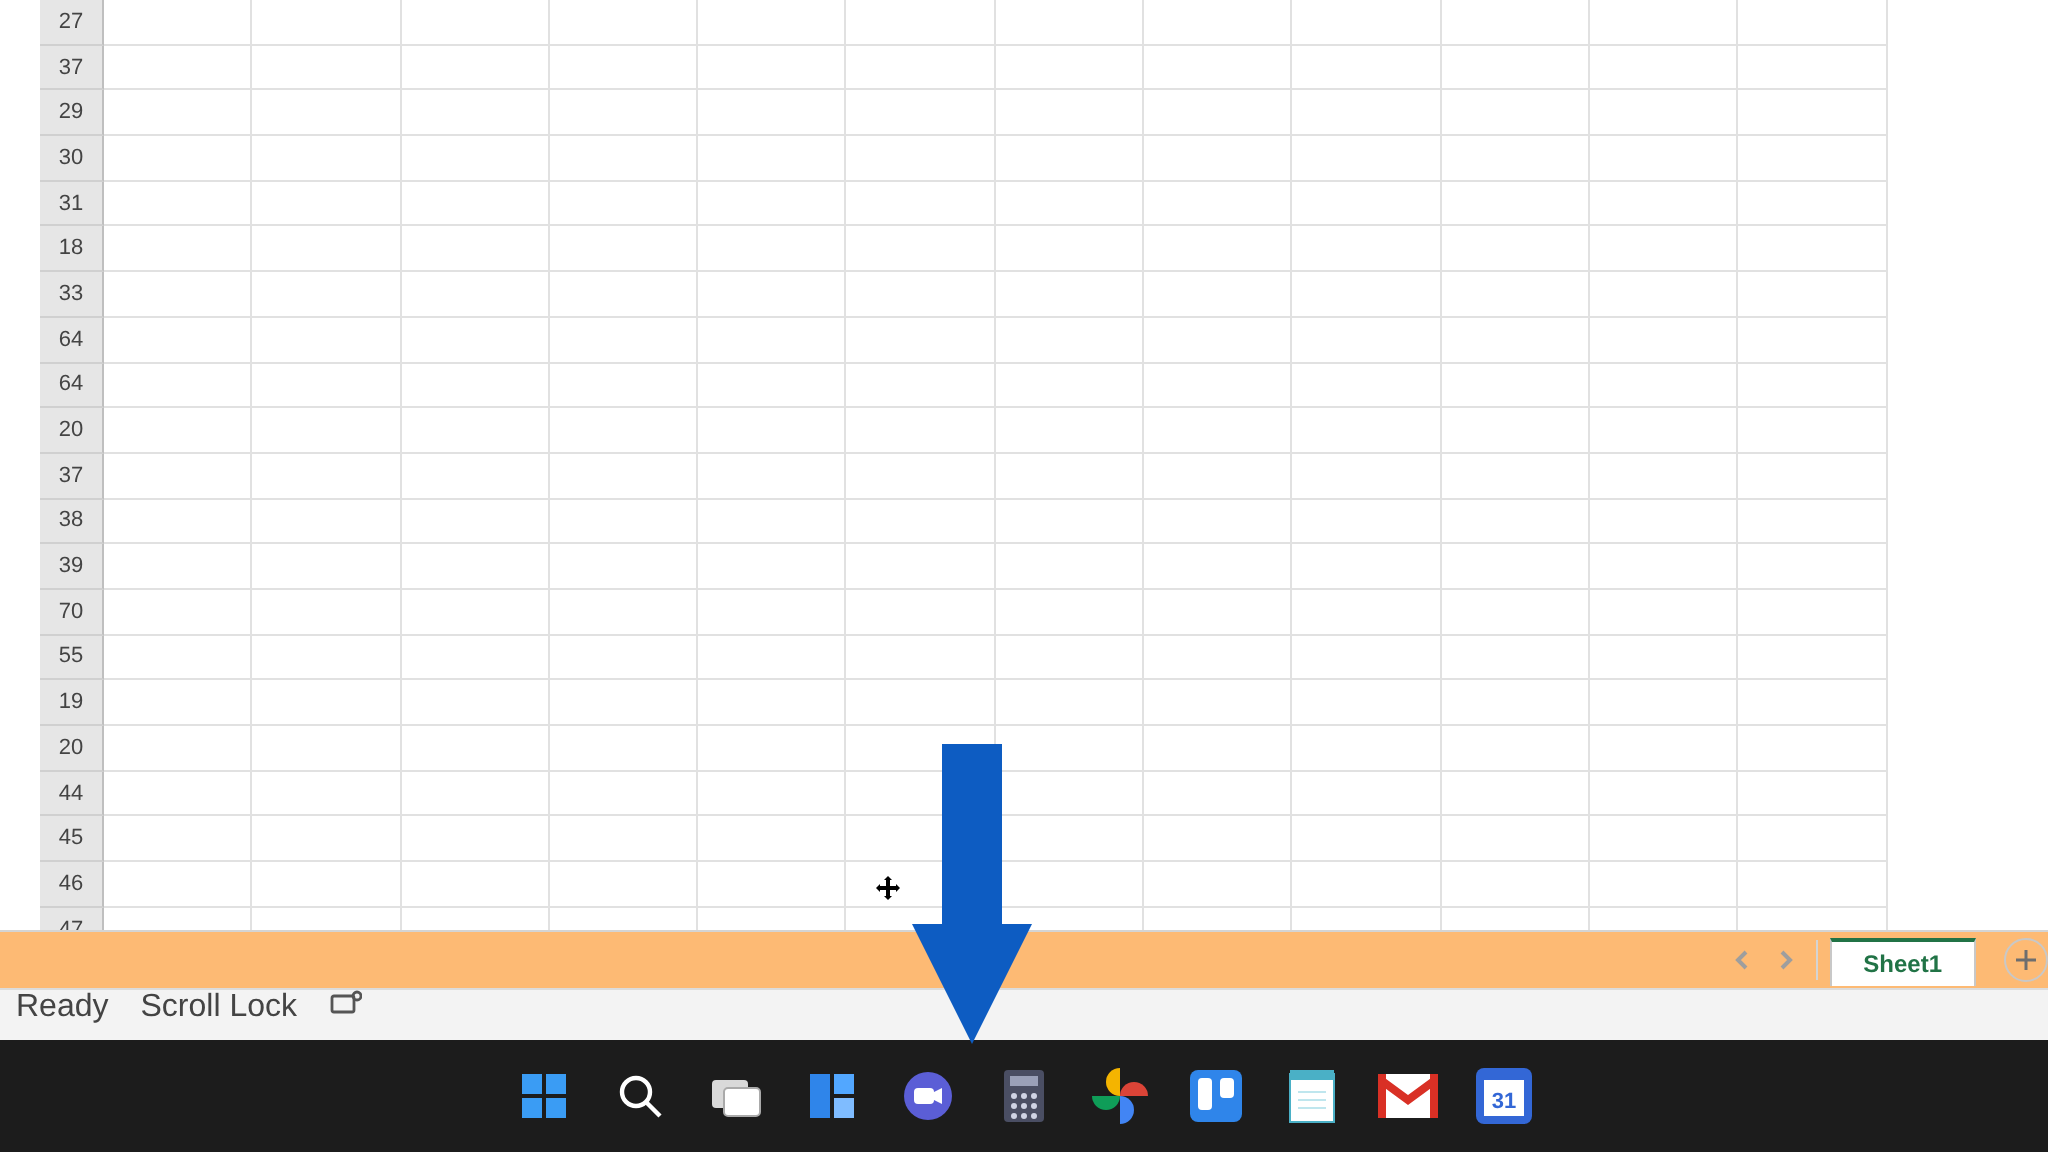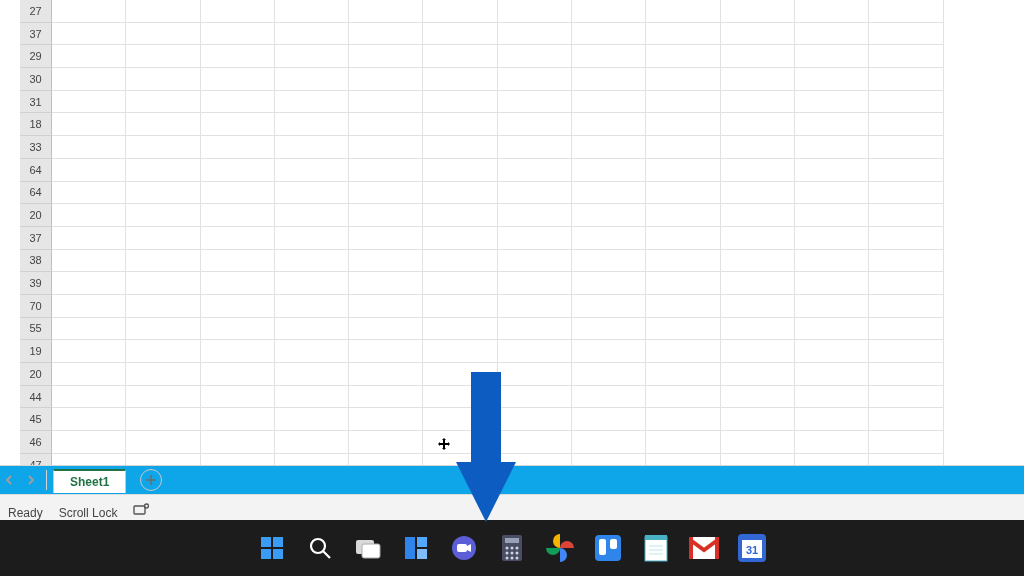--- a/index.html
+++ b/index.html
@@ -7,29 +7,29 @@
   .app { width: 1024px; height: 576px; position: relative; display: flex; flex-direction: column; }
 
   
   .grid-area { flex: 0 0 465px; position: relative; overflow: hidden; background: #fff; }
   .grid { display: grid; grid-template-columns: 32px repeat(12, 74.3px); padding-left: 20px; }
   .row-header, .cell { border-right: 1px solid #e1e1e1; border-bottom: 1px solid #e1e1e1; height: 22.7px; }
   .row-header { background: #e6e6e6; border-right: 1px solid #bfbfbf; border-bottom: 1px solid #d0d0d0; display:flex; align-items:center; justify-content:center; color:#444; font-size:11px; }
   .cell { background: #fff; }
 
   
-  .tabs-bar { flex: 0 0 29px; display:flex; align-items:center; border-top:1px solid #d4d4d4; background:#0ea5e9; font-size:12px; }
+  .tabs-bar { flex: 0 0 29px; display:flex; align-items:center; border-top:1px solid #d4d4d4; background:#fdba74; font-size:12px;justify-content:flex-end; }
   .nav-btn { width:20px; height:20px; display:flex; align-items:center; justify-content:center; color:#9e9e9e; cursor:pointer; }
   .nav-btn svg { stroke:#9e9e9e; }
   .tab-separator { width:1px; height:20px; background:#d4d4d4; margin:0 6px; }
   .sheet-tab { background:#fff; border:1px solid #c8c8c8; border-bottom:none; padding:4px 16px; color:#217346; font-weight:600; font-size:12px; border-top:2px solid #217346; position:relative; top:1px; }
   .add-sheet { width:22px; height:22px; border:1px solid #c8c8c8; border-radius:50%; display:flex; align-items:center; justify-content:center; margin-left:14px; color:#6e6e6e; cursor:pointer; }
 
   
-  .status-bar { flex: 0 0 26px; background:#f3f3f3; border-top:1px solid #dcdcdc; display:flex; align-items:flex-end; font-size:12px; color:#444; padding:0 8px; gap:16px; }
+  .status-bar { flex: 0 0 26px; background:#f3f3f3; border-top:1px solid #dcdcdc; display:flex; align-items:flex-start; font-size:16px; color:#444; padding:0 8px; gap:16px; }
   .status-icon svg { stroke:#555; }
 
   
   .taskbar { flex:1; background:#1c1c1c; display:flex; align-items:center; justify-content:center; gap:18px; }
   .task-icon { width:30px; height:30px; display:flex; align-items:center; justify-content:center; cursor:pointer; }
 
   
   .arrow-overlay { position:absolute; left:456px; top:372px; pointer-events:none; }
 
   

